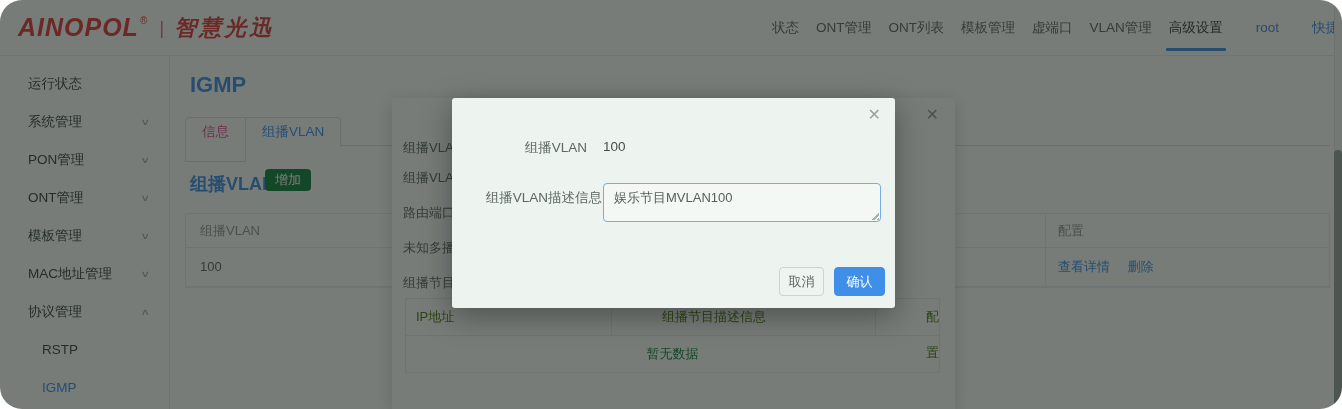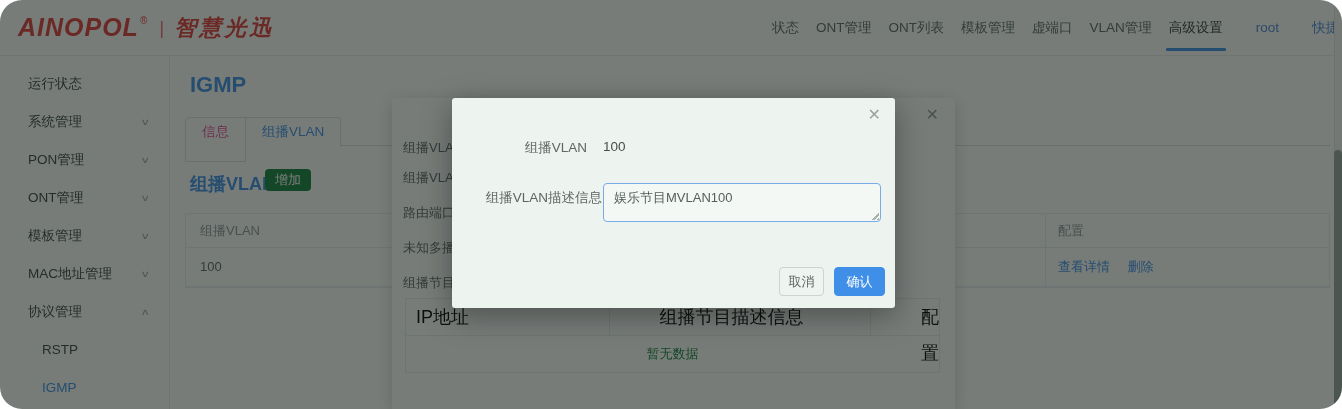--- a/index.html
+++ b/index.html
@@ -48,21 +48,21 @@
 
   
   .scrollbar{position:absolute;right:0;top:0;width:8px;height:409px;background:#f6f6f6;border-left:1px solid #e8e8e8;box-sizing:border-box;z-index:3;}
   .scroll-thumb{position:absolute;right:0;top:150px;width:8px;height:259px;background:#9aa29d;border-radius:4px;cursor:pointer;}
 
   
   .detail-dialog{position:absolute;left:392px;top:98px;width:563px;height:311px;background:#fff;box-shadow:0 4px 16px rgba(0,0,0,.18);z-index:10;}
   .dd-close{position:absolute;top:9px;right:16px;font-size:16px;color:#949c97;cursor:pointer;line-height:1;}
   .dd-label{position:absolute;left:11px;font-size:13px;color:#5d6763;white-space:nowrap;}
   .dd-table{position:absolute;left:13px;top:200px;width:535px;border:1px solid #e9edf0;box-sizing:border-box;}
-  .ddt-header{display:flex;height:36px;line-height:36px;font-size:18px;color:#000000;border-bottom:1px solid #e9edf0;gap:40px;}
+  .ddt-header{display:flex;height:36px;line-height:36px;font-size:13px;color:#4d7c0f;border-bottom:1px solid #e9edf0;gap:40px;}
   .ddc-a{width:225px;padding-left:10px;box-sizing:border-box;border-right:1px solid #e9edf0;}
   .ddc-b{width:245px;padding-left:10px;box-sizing:border-box;border-right:1px solid #e9edf0;}
   .ddc-c{flex:1;padding-left:10px;box-sizing:border-box;}
   .ddt-empty{height:36px;line-height:36px;text-align:center;color:#15803d;font-size:13px;}
 
   
   .overlay{position:absolute;left:0;top:0;width:1342px;height:409px;background:rgba(21,29,24,0.58);z-index:20;}
 
   
   .edit-dialog{position:absolute;left:452px;top:98px;width:443px;height:210px;background:#edf3ee;border-radius:3px;box-shadow:0 8px 30px rgba(0,0,0,.35);z-index:30;}

